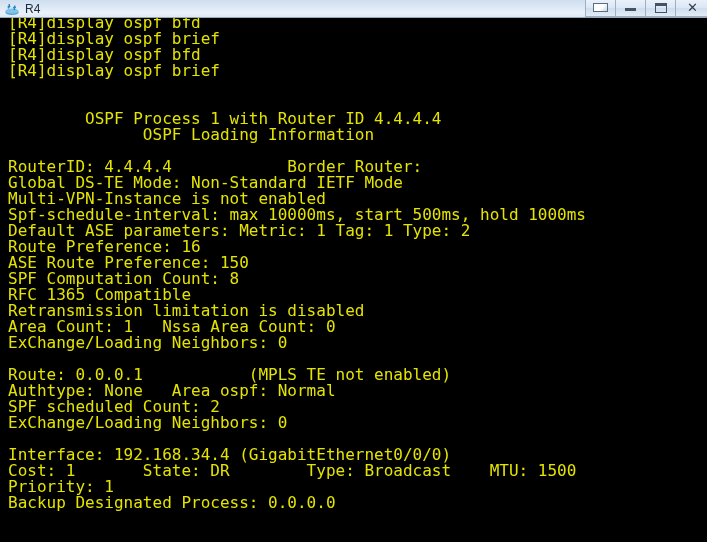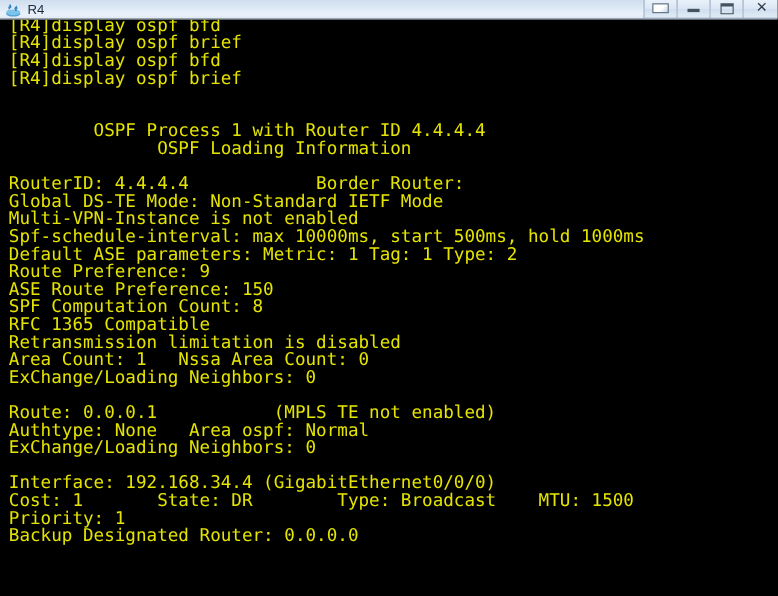--- a/index.html
+++ b/index.html
@@ -182,32 +182,33 @@
         <div class="line blank"> </div>
         <div class="line blank"> </div>
         <div class="line">        OSPF Process 1 with Router ID 4.4.4.4</div>
         <div class="line">              OSPF Loading Information</div>
         <div class="line blank"> </div>
         <div class="line">RouterID: 4.4.4.4            Border Router:</div>
         <div class="line">Global DS-TE Mode: Non-Standard IETF Mode</div>
         <div class="line">Multi-VPN-Instance is not enabled</div>
         <div class="line">Spf-schedule-interval: max 10000ms, start 500ms, hold 1000ms</div>
         <div class="line">Default ASE parameters: Metric: 1 Tag: 1 Type: 2</div>
-        <div class="line">Route Preference: 9</div>
+        <div class="line">Route Preference: 16</div>
         <div class="line">ASE Route Preference: 150</div>
         <div class="line">SPF Computation Count: 8</div>
         <div class="line">RFC 1365 Compatible</div>
         <div class="line">Retransmission limitation is disabled</div>
         <div class="line">Area Count: 1   Nssa Area Count: 0</div>
         <div class="line">ExChange/Loading Neighbors: 0</div>
         <div class="line blank"> </div>
         <div class="line">Route: 0.0.0.1           (MPLS TE not enabled)</div>
         <div class="line">Authtype: None   Area ospf: Normal</div>
+        <div class="line">SPF scheduled Count: 2</div>
         <div class="line">ExChange/Loading Neighbors: 0</div>
         <div class="line blank"> </div>
         <div class="line">Interface: 192.168.34.4 (GigabitEthernet0/0/0)</div>
         <div class="line">Cost: 1       State: DR        Type: Broadcast    MTU: 1500</div>
         <div class="line">Priority: 1</div>
-        <div class="line">Backup Designated Router: 0.0.0.0</div>
+        <div class="line">Backup Designated Process: 0.0.0.0</div>
       </div>
   </div>
 
 </div>
 
 </body></html>

